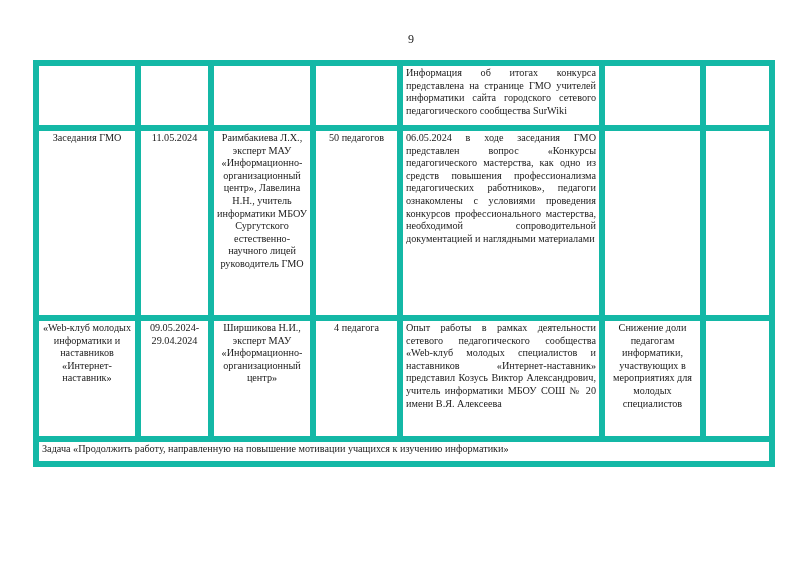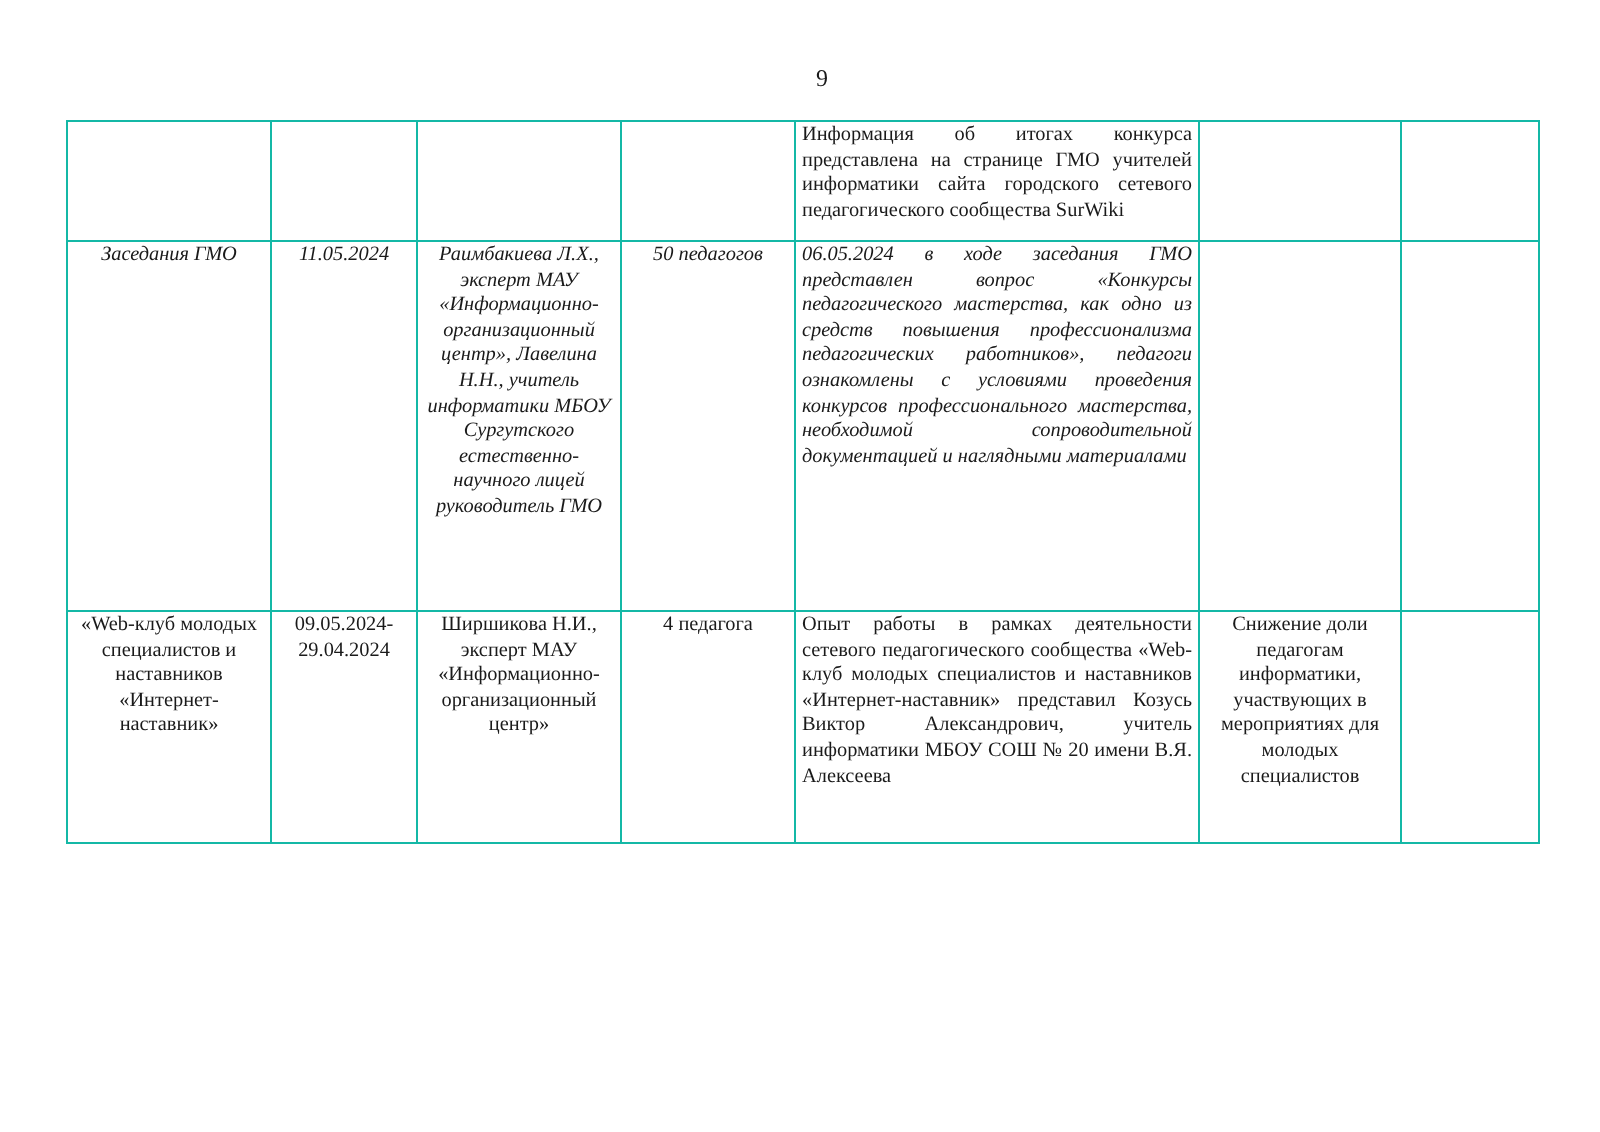--- a/index.html
+++ b/index.html
@@ -26,36 +26,36 @@
       position: absolute;
       left: 33px;
       top: 60px;
       width: 736px;
       border-collapse: collapse;
       table-layout: fixed;
       font-size: 10.2px;
       line-height: 12.6px;
     }
     table.report td {
-      border: 1px solid #14b8a6;
+      border: 6px solid #14b8a6;
       vertical-align: top;
       padding: 1px 3px 0 3px;
       overflow: hidden;
     }
     td.center { text-align: center; }
     td.justify { text-align: justify; text-align-last: left; }
     td.task {
       text-align: justify;
       text-align-last: left;
       padding-left: 3px;
       padding-right: 3px;
     }
     tr.r1 td { height: 58px; }
     tr.r-task1 td { height: 28px; }
-    tr.r2 td { height: 183px; font-style: italic; }
+    tr.r2 td { height: 183px; }
     tr.r3 td { height: 114px; }
     tr.r-task2 td { height: 18px; }
   </style>
 </head>
 <body>
 
 <div class="page-number">9</div>
 
 <table class="report">
   <colgroup>
@@ -80,22 +80,25 @@
     <tr class="r2">
       <td class="center">Заседания ГМО</td>
       <td class="center">11.05.2024</td>
       <td class="center">Раимбакиева Л.Х., эксперт МАУ «Информационно-организационный центр», Лавелина Н.Н., учитель информатики МБОУ Сургутского естественно-научного лицей руководитель ГМО</td>
       <td class="center">50 педагогов</td>
       <td class="justify">06.05.2024 в ходе заседания ГМО представлен вопрос «Конкурсы педагогического мастерства, как одно из средств повышения профессионализма педагогических работников», педагоги ознакомлены с условиями проведения конкурсов профессионального мастерства, необходимой сопроводительной документацией и наглядными материалами</td>
       <td class="center"></td>
       <td class="center"></td>
     </tr>
     <tr class="r3">
-      <td class="center">«Web-клуб молодых специалистов и наставников «Интернет-наставник»</td>
+      <td class="center">«Web-клуб молодых информатики и наставников «Интернет-наставник»</td>
       <td class="center">09.05.2024-29.04.2024</td>
       <td class="center">Ширшикова Н.И., эксперт МАУ «Информационно-организационный центр»</td>
       <td class="center">4 педагога</td>
       <td class="justify">Опыт работы в рамках деятельности сетевого педагогического сообщества «Web-клуб молодых специалистов и наставников «Интернет-наставник» представил Козусь Виктор Александрович, учитель информатики МБОУ СОШ № 20 имени В.Я. Алексеева</td>
       <td class="center">Снижение доли педагогам информатики, участвующих в мероприятиях для молодых специалистов</td>
       <td class="center"></td>
     </tr>
+    <tr class="r-task2">
+      <td class="task" colspan="7">Задача «Продолжить работу, направленную на повышение мотивации учащихся к изучению информатики»</td>
+    </tr>
   </tbody>
 </table>
 
 </body></html>

